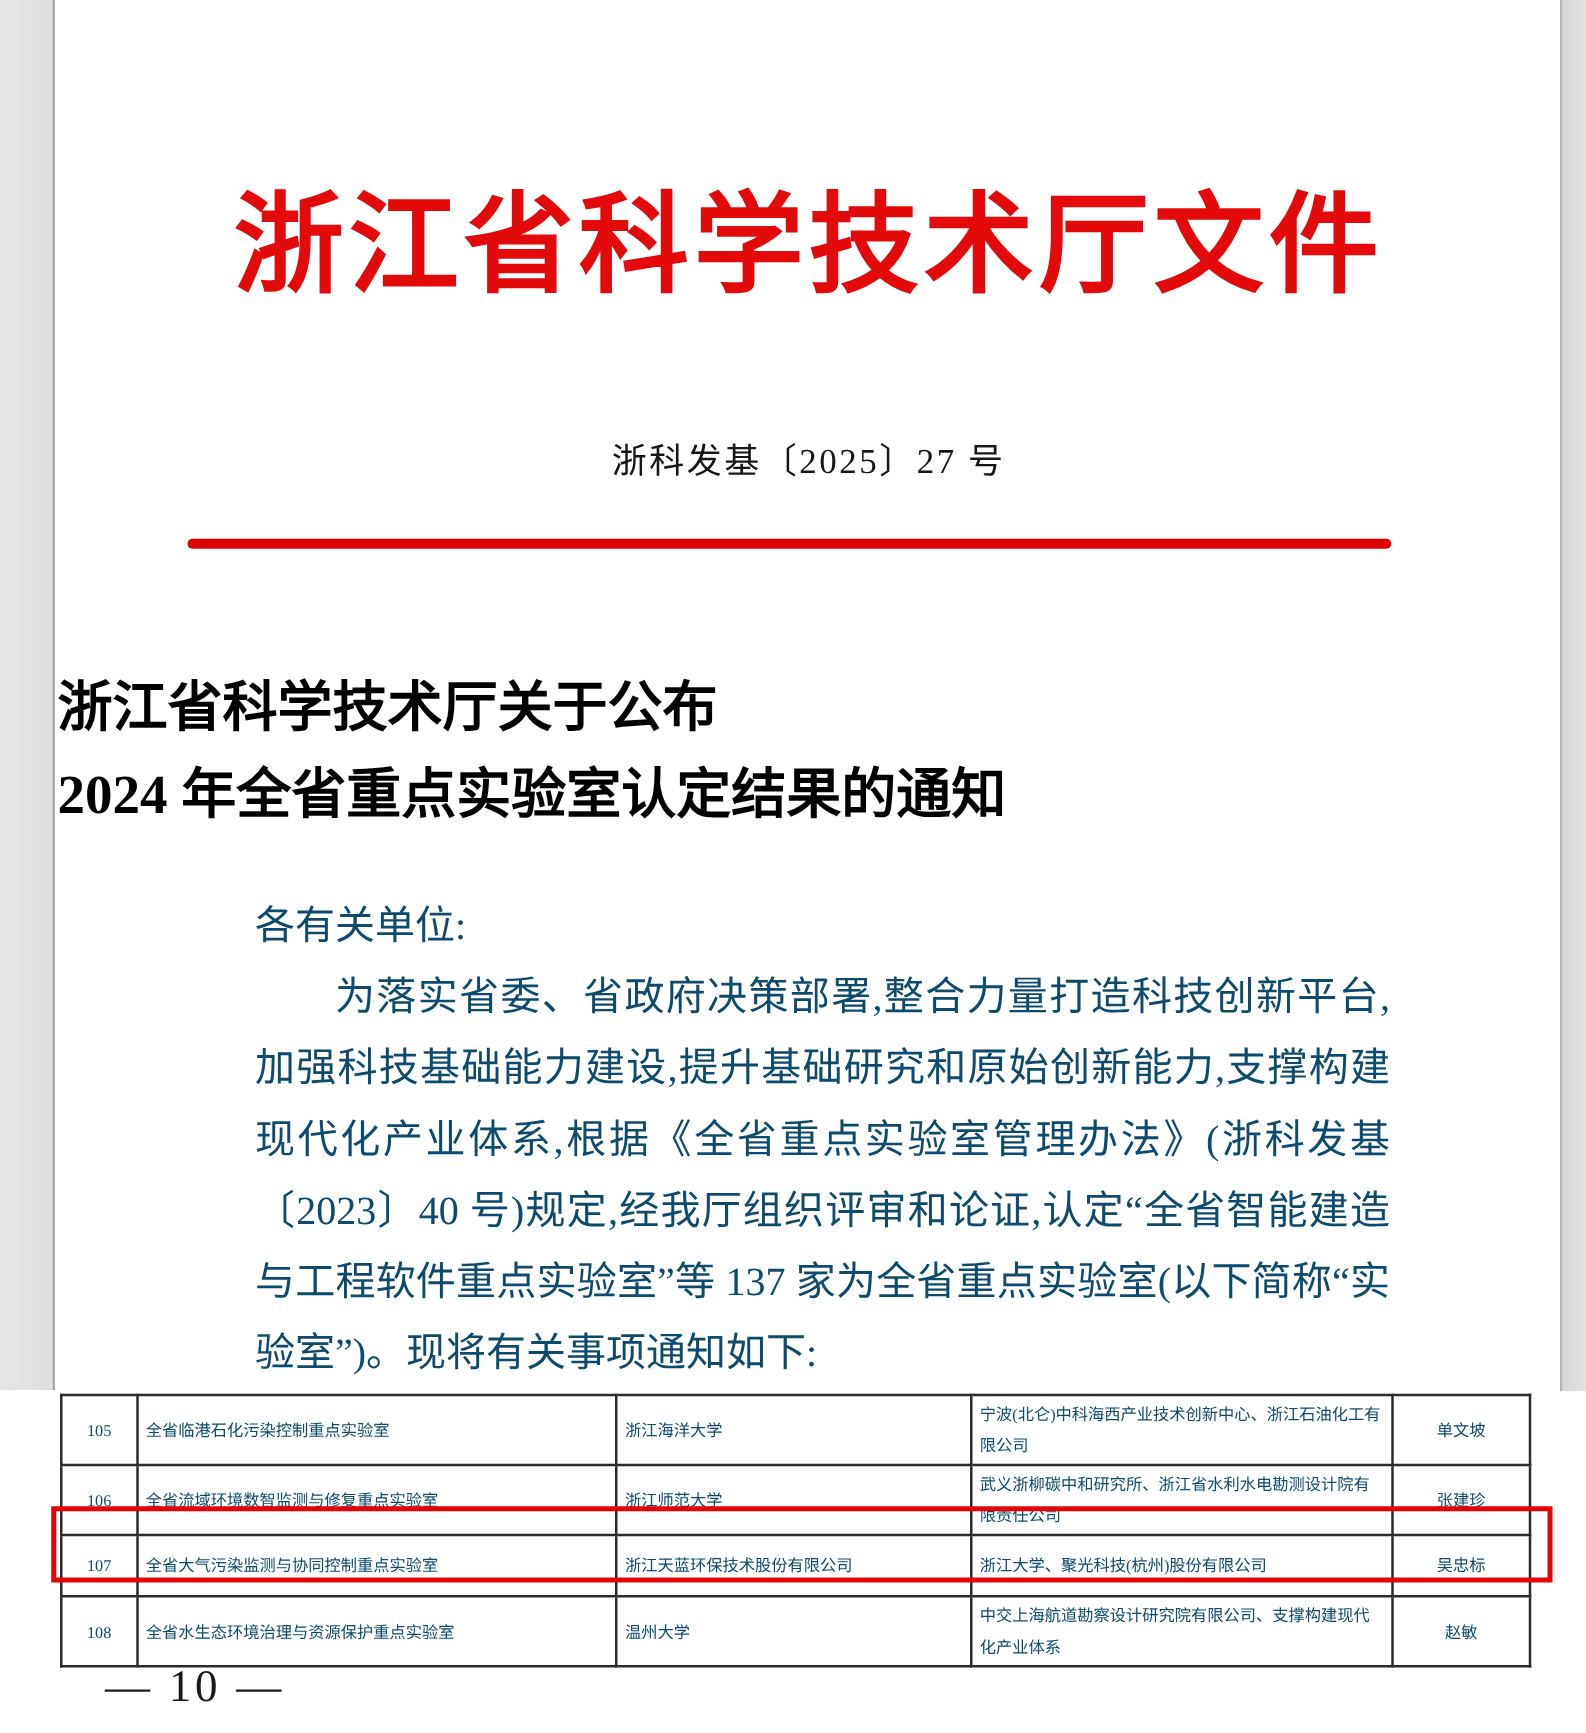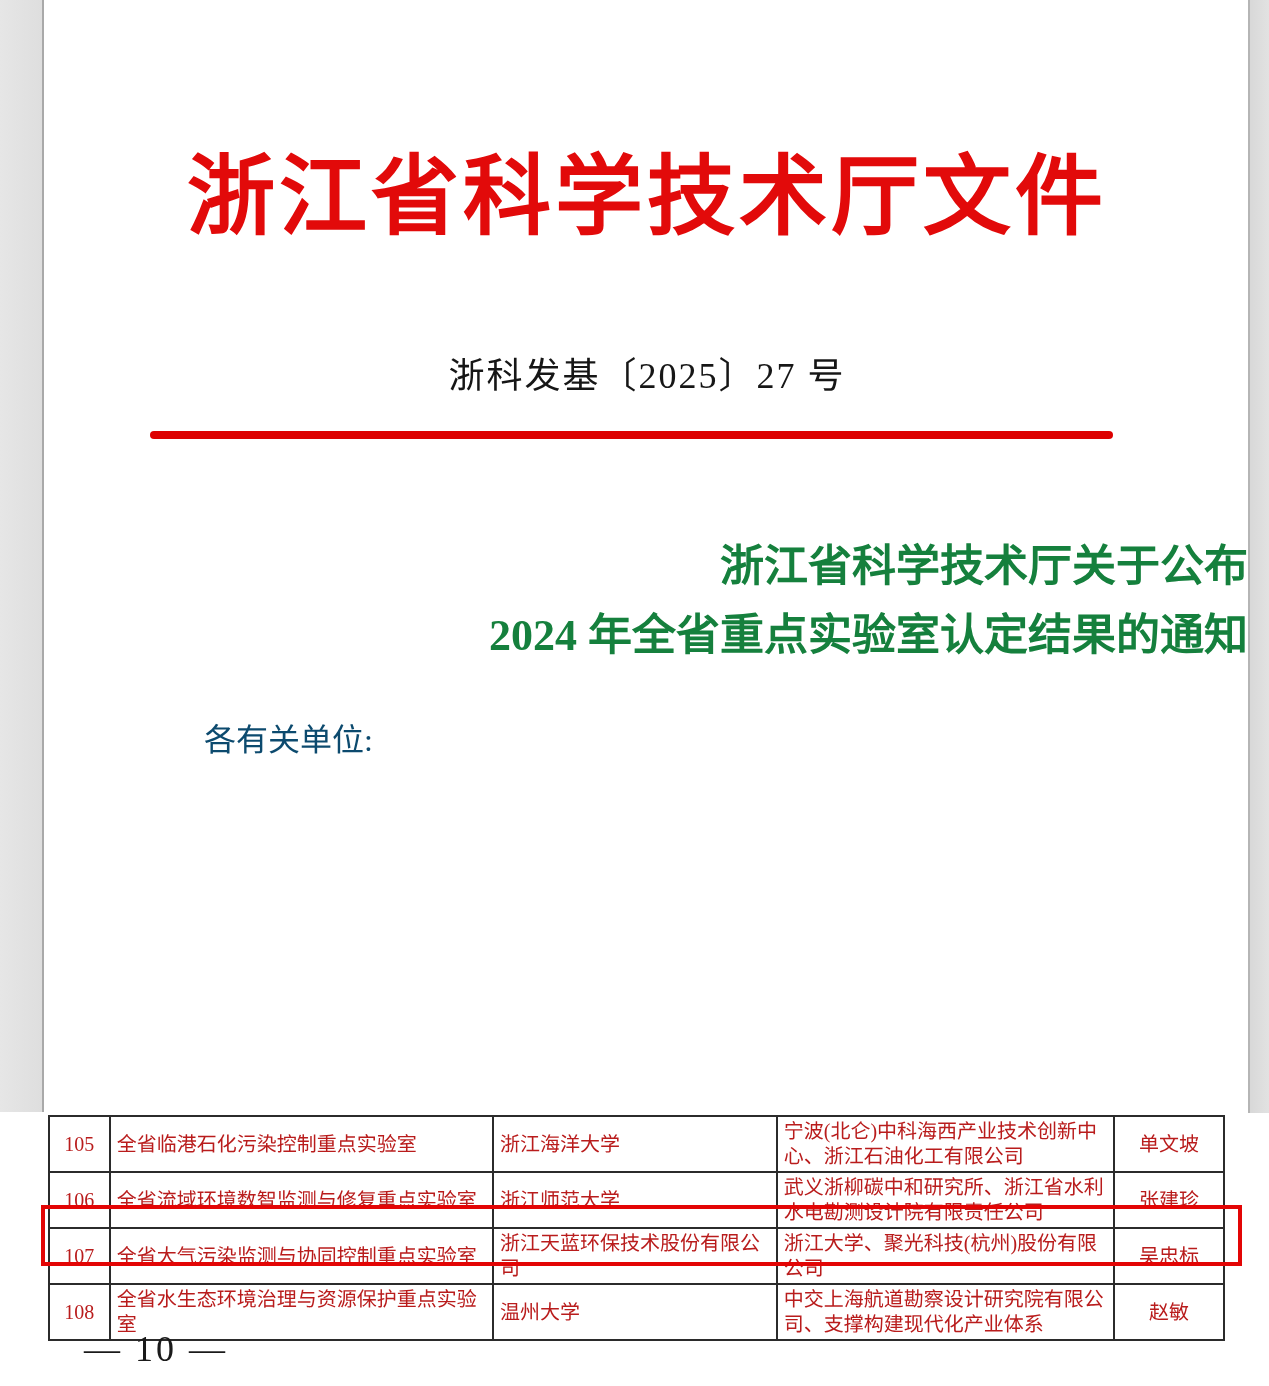--- a/index.html
+++ b/index.html
@@ -31,57 +31,57 @@
     text-align: center;
     font-size: 88px; font-weight: 700;
     letter-spacing: 4px;
     color: #e20a0a;
     line-height: 104px;
     white-space: nowrap;
   }
   .doc-number {
     position: absolute; left: 46px; top: 346px; width: 1202px;
     text-align: center;
-    font-size: 36px;
+    font-size: 28px;
     letter-spacing: 2px;
     color: #161616;
   }
   .red-rule {
     position: absolute; left: 150px; top: 431px;
     width: 963px; height: 8px;
     background: #dd0101;
     border-radius: 4px;
   }
   .notice-title {
     position: absolute; left: 46px; top: 532px; width: 1202px;
-    text-align: right;
+    text-align: left;
     font-size: 44px; font-weight: 700;
     line-height: 69px;
-    color: #15803d;
+    color: #000000;
   }
   .body-block {
     position: absolute; left: 204px; top: 712px; width: 908px;
     font-size: 32px;
     line-height: 57px;
     color: #0c4a6e;
   }
   .body-block .salutation { text-align: left; }
   .body-block .para {
     text-align: justify;
     text-indent: 64px;
   }
   
   table.lab-table {
     position: absolute; left: 48px; top: 1115px;
     width: 1177px;
     border-collapse: collapse;
     table-layout: fixed;
     background: #ffffff;
-    font-size: 20px;
-    color: #b91c1c;
+    font-size: 13px;
+    color: #0c4a6e;
   }
   table.lab-table td {
     border: 2px solid #2b2b2b;
     line-height: 25px;
     padding: 2px 6px;
     overflow: hidden;
   }
   table.lab-table tr { height: 49px; }
   td.c-no { text-align: center; width: 59px; }
   td.c-lab { width: 373px; padding-left: 14px; }
@@ -117,20 +117,21 @@
 
   <div class="red-rule"></div>
 
   <div class="notice-title">
     <div>浙江省科学技术厅关于公布</div>
     <div>2024 年全省重点实验室认定结果的通知</div>
   </div>
 
   <div class="body-block">
     <div class="salutation">各有关单位:</div>
+    <div class="para">为落实省委、省政府决策部署,整合力量打造科技创新平台,加强科技基础能力建设,提升基础研究和原始创新能力,支撑构建现代化产业体系,根据《全省重点实验室管理办法》(浙科发基〔2023〕40 号)规定,经我厅组织评审和论证,认定“全省智能建造与工程软件重点实验室”等 137 家为全省重点实验室(以下简称“实验室”)。现将有关事项通知如下:</div>
   </div>
 
   <table class="lab-table">
     <tbody>
       <tr>
         <td class="c-no">105</td>
         <td class="c-lab">全省临港石化污染控制重点实验室</td>
         <td class="c-lead">浙江海洋大学</td>
         <td class="c-partners">宁波(北仑)中科海西产业技术创新中心、浙江石油化工有限公司</td>
         <td class="c-director">单文坡</td>

